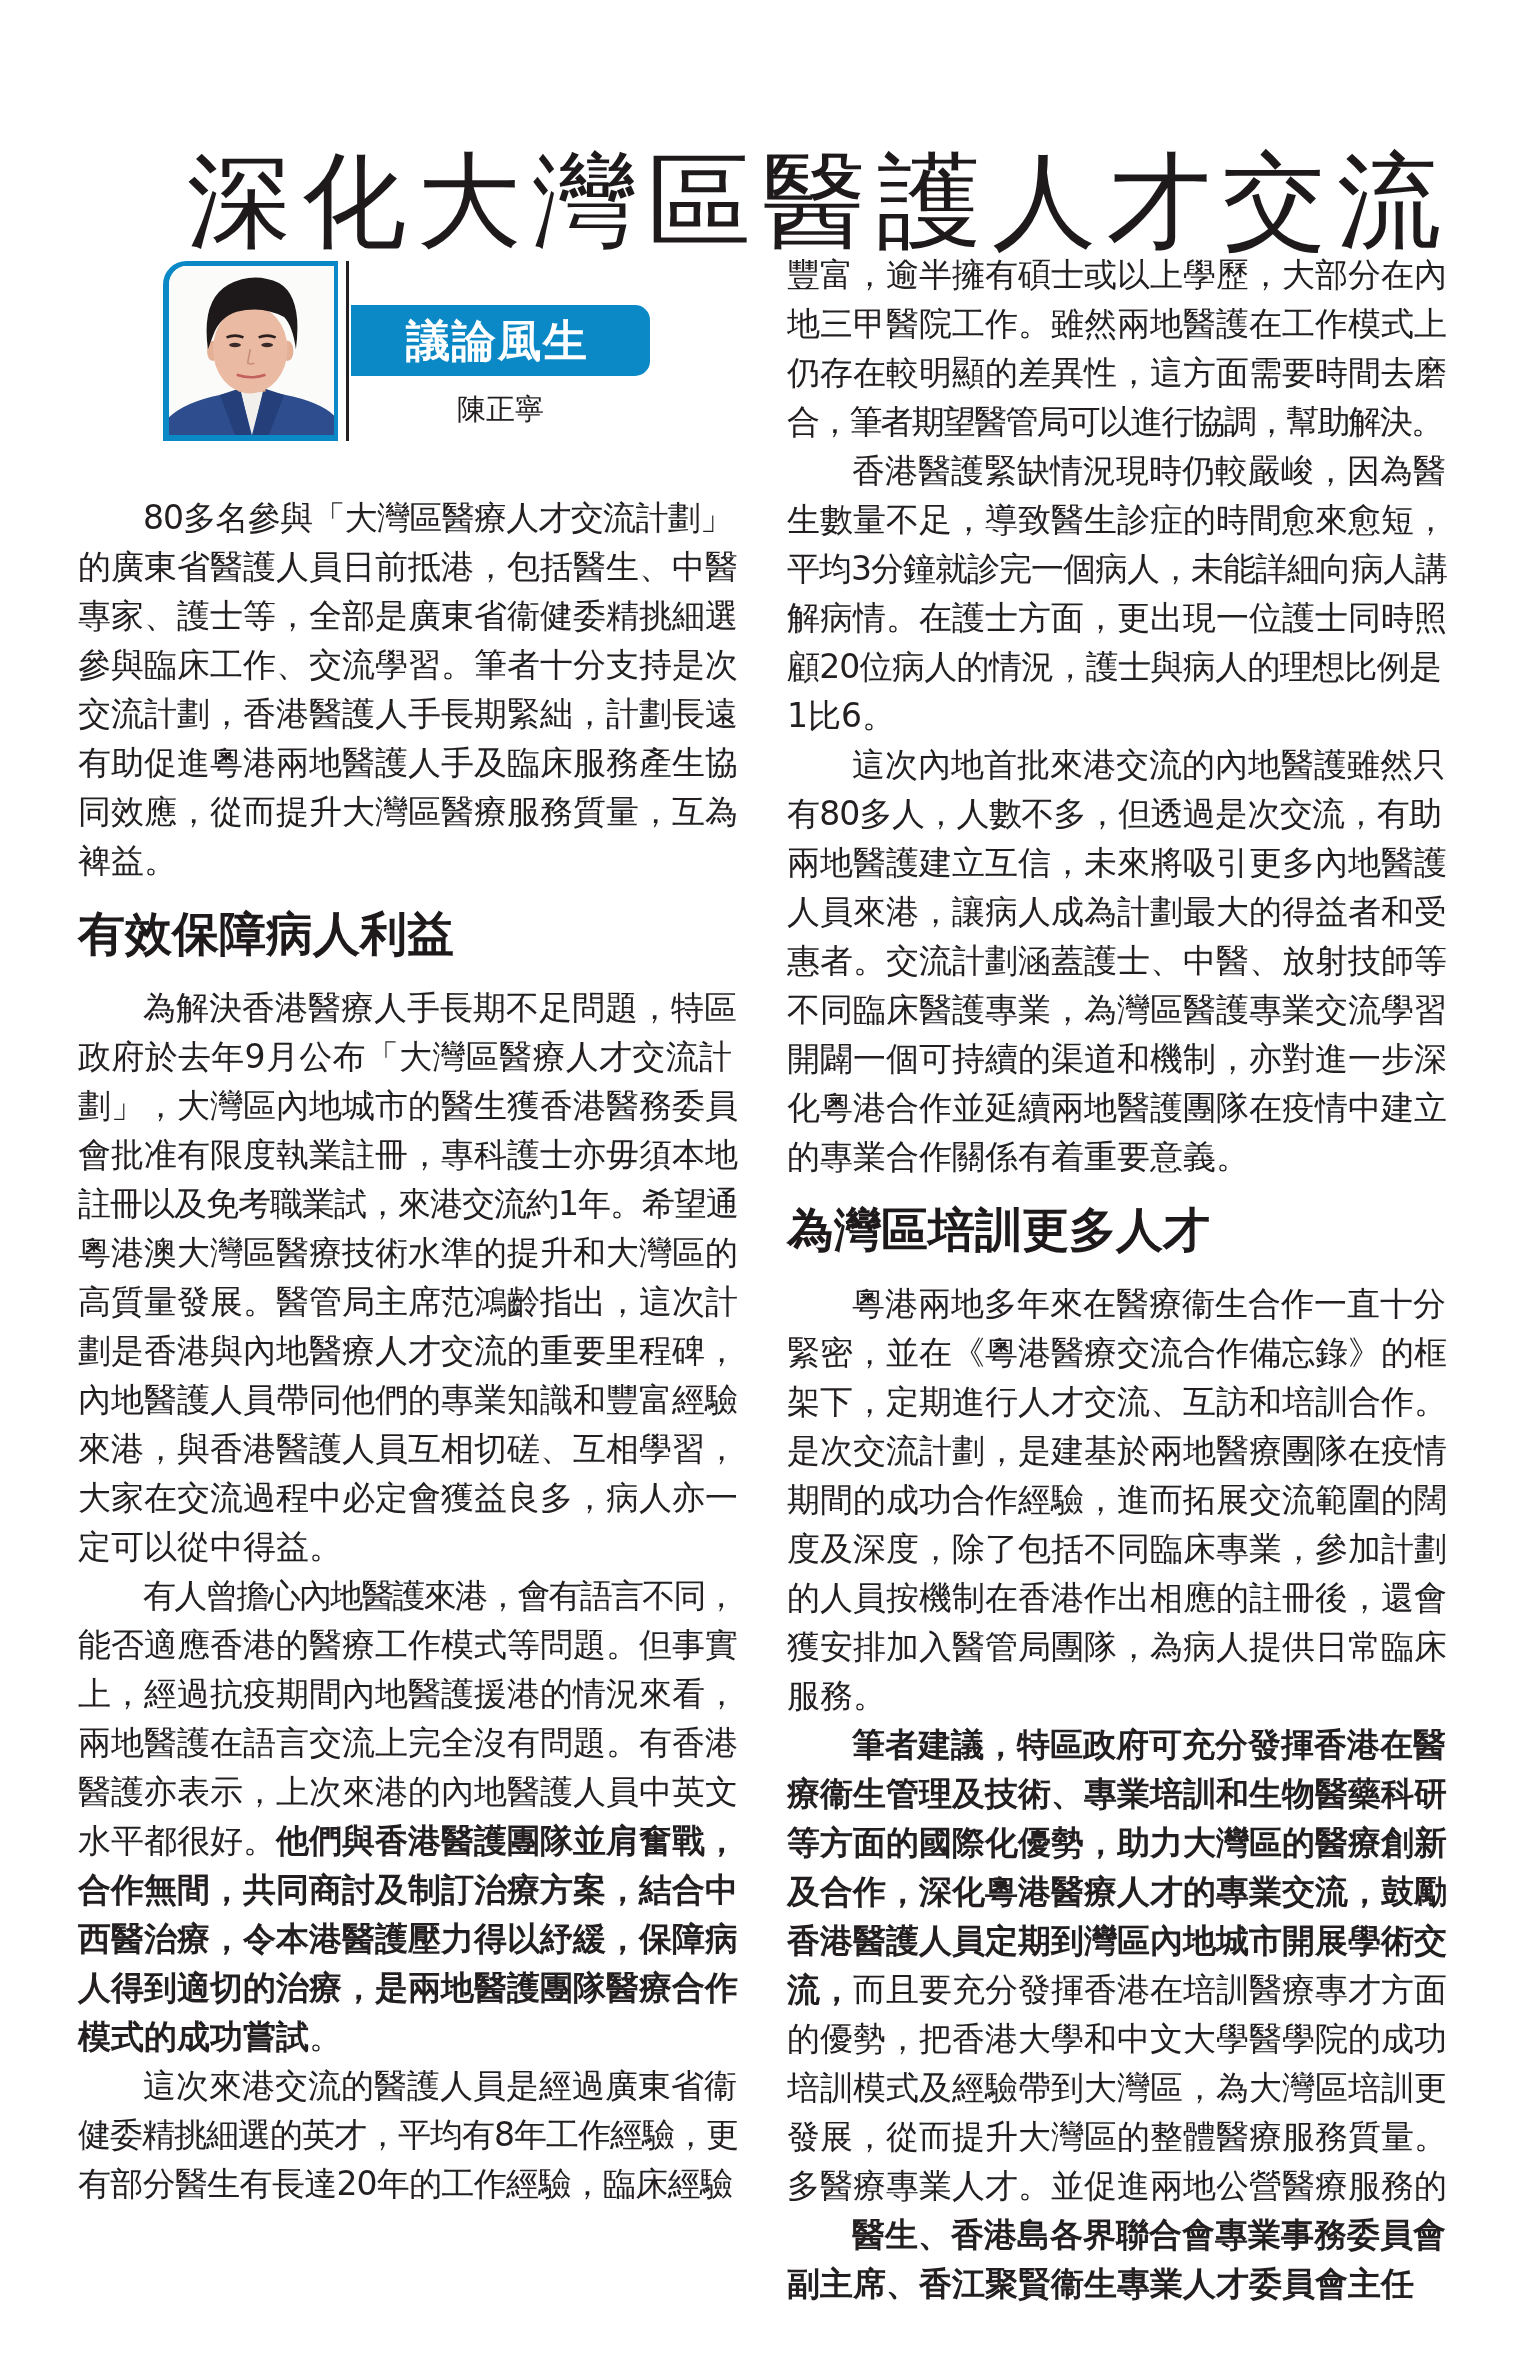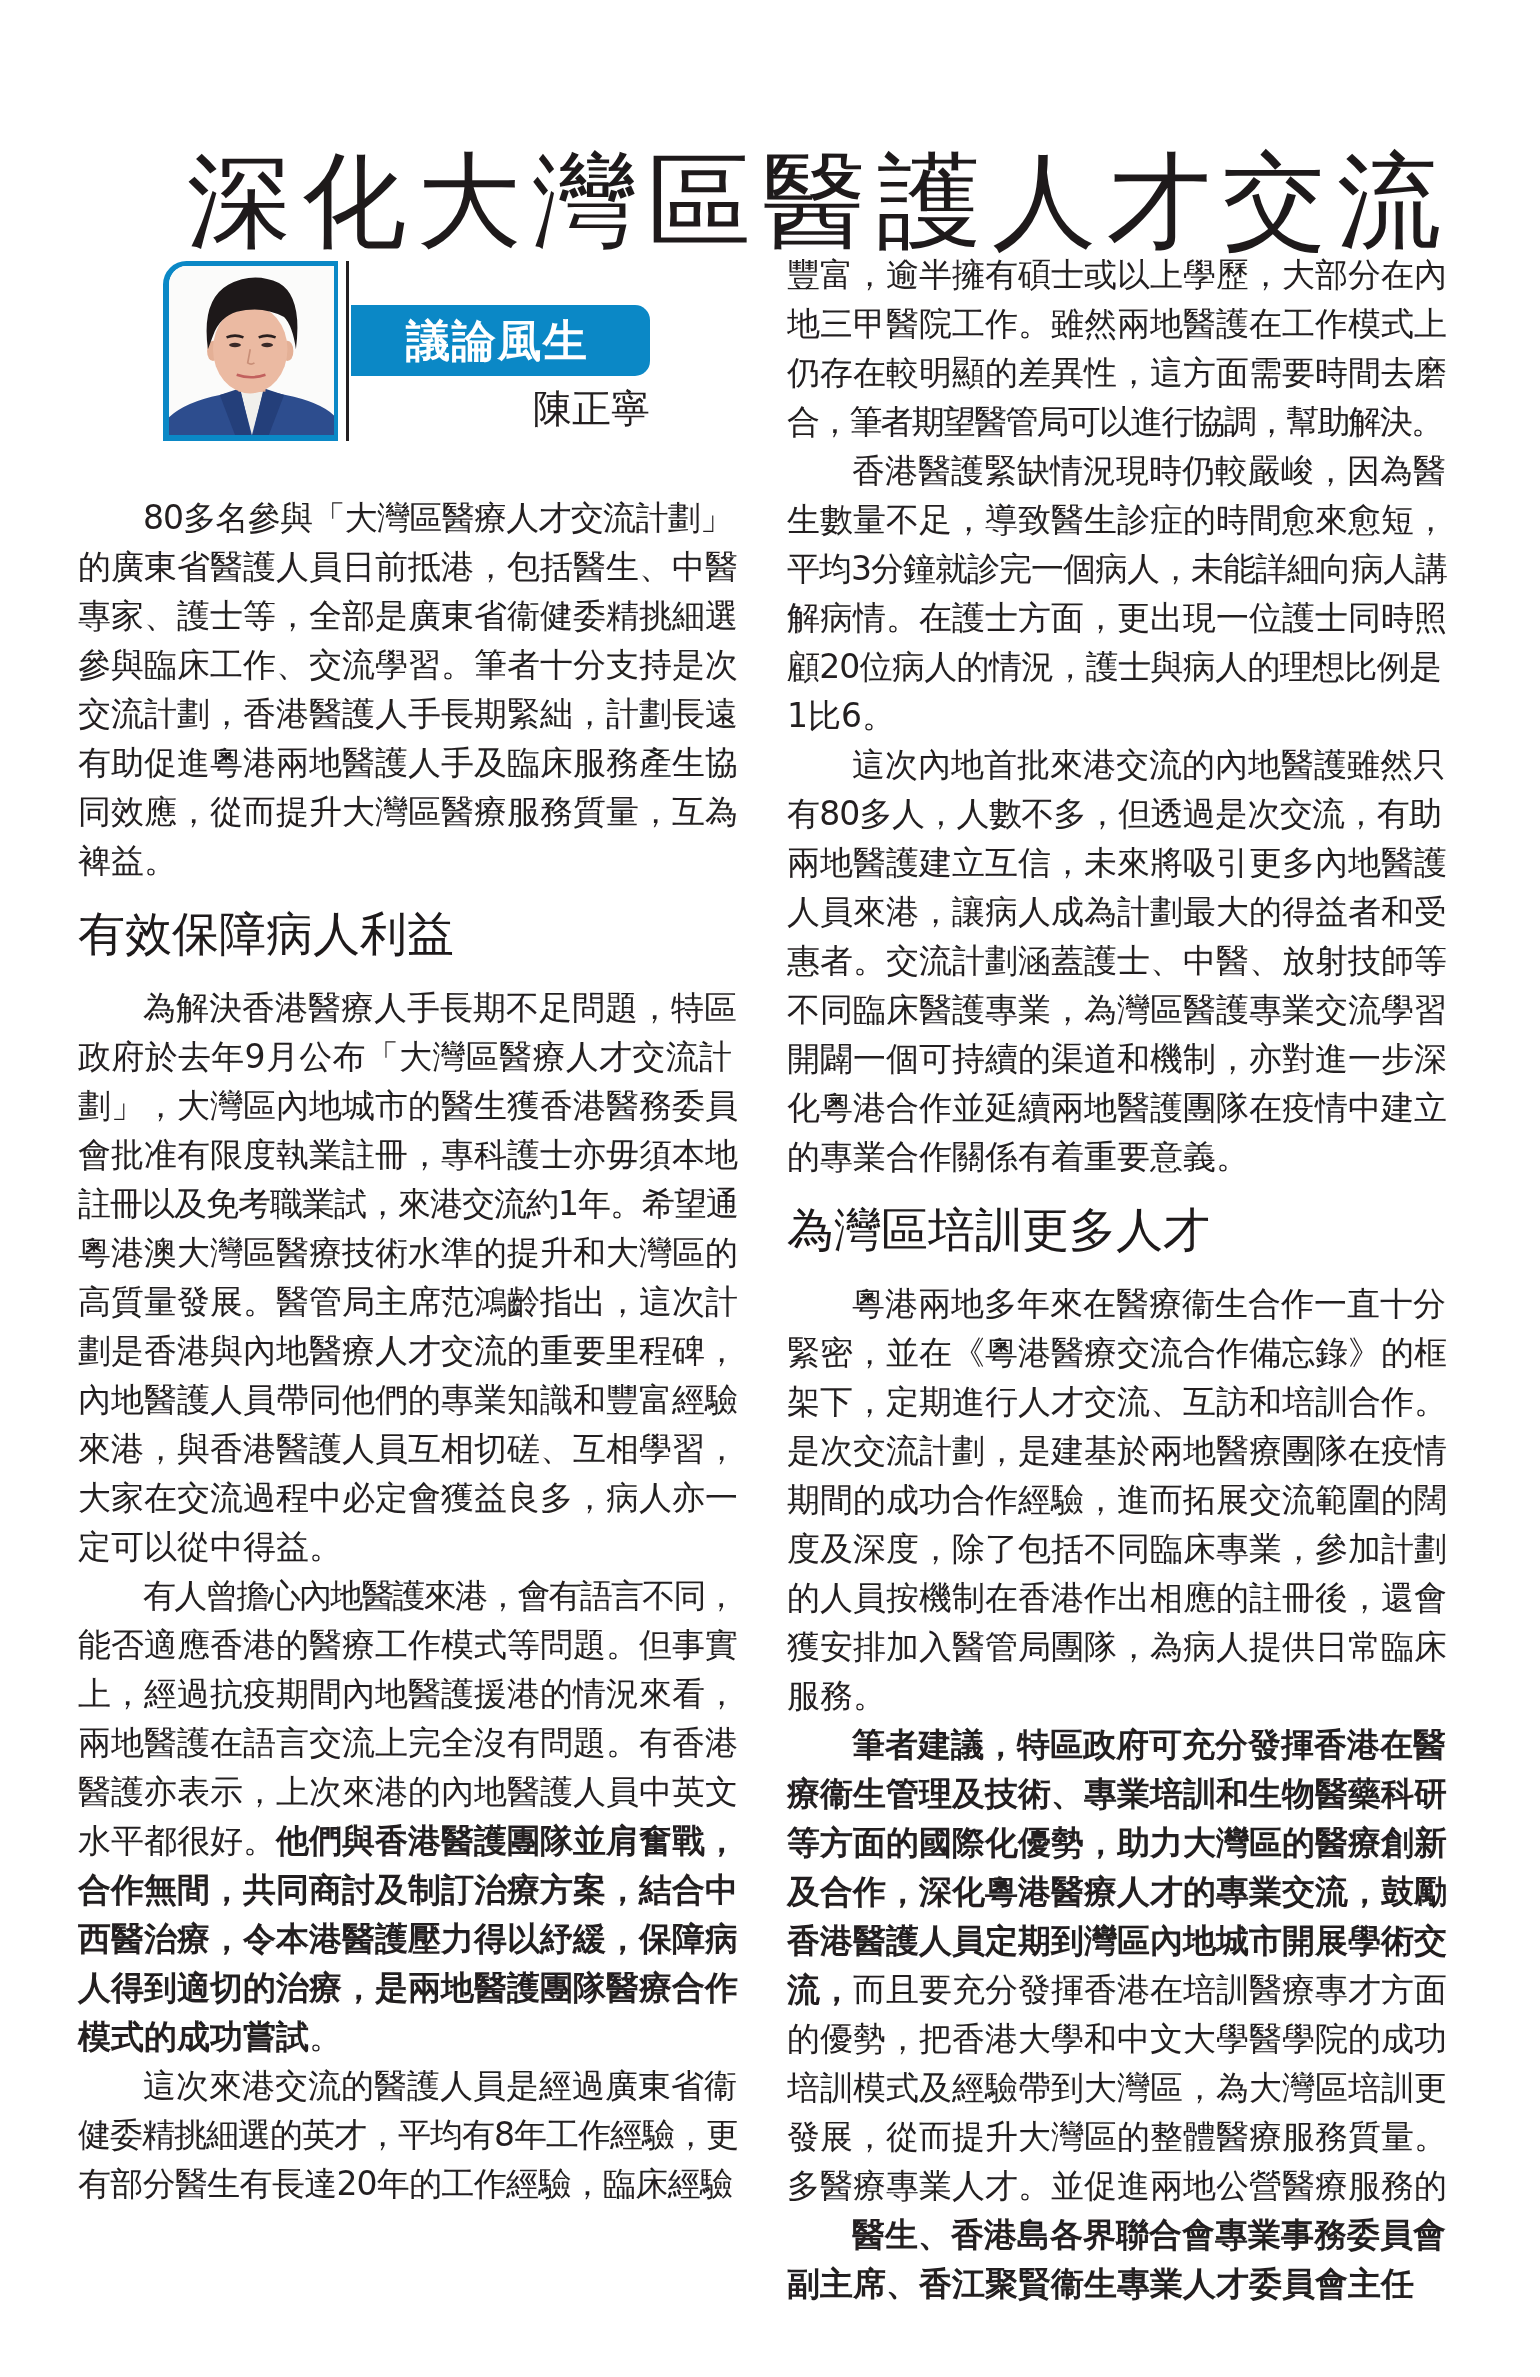--- a/index.html
+++ b/index.html
@@ -21,42 +21,42 @@
   }
   .photo-frame svg { width: 100%; height: 100%; display: block; }
   .vrule { position: absolute; left: 346px; top: 261px; width: 2.5px; height: 180px; background: var(--ink); }
   .badge {
     position: absolute; left: 351px; top: 305px; width: 299px; height: 71px;
     background: var(--accent); border-radius: 0 15px 15px 0; box-sizing: border-box;
     padding-left: 55px; color: #ffffff; font-family: "DejaVu Sans", sans-serif;
     font-weight: bold; font-size: 44px; line-height: 71px; letter-spacing: 1.7px; white-space: nowrap;
   }
   .author {
-    position: absolute; left: 351px; top: 387px; width: 299px; text-align: right;
-    font-family: "DejaVu Sans", sans-serif; font-size: 39px; line-height: 44px;
+    position: absolute; left: 351px; top: 387px; width: 299px; text-align: center;
+    font-family: "DejaVu Sans", sans-serif; font-size: 29px; line-height: 44px;
     color: var(--ink); white-space: nowrap;
   }
   .col {
     position: absolute; width: 654px;
     font-family: "DejaVu Sans", sans-serif; font-size: 33px; line-height: 49px; color: var(--ink);
   }
   .col.left { left: 78px; top: 493px; }
   .col.right { left: 787px; top: 250px; }
   .ln {
     height: 49px; white-space: nowrap; overflow: visible;
     text-align: justify; text-align-last: justify; text-justify: inter-character;
   }
   .ln.ind { padding-left: 65px; }
   .ln.last { text-align: left; text-align-last: left; }
   .ln.tight { letter-spacing: -1px; }
   .ln.tighter { letter-spacing: -1.8px; }
   .b { font-weight: bold; }
   .sec-head {
     height: 98px; line-height: 98px; font-family: "DejaVu Serif", serif;
-    font-size: 47px; white-space: nowrap; color: #1e1a1b; font-weight: normal;
+    font-size: 47px; white-space: nowrap; color: #1e1a1b; font-weight: bold;
   }
 </style>
 </head>
 <body>
 
 <div id="page">
 
   <h1 class="title">深化大灣區醫護人才交流</h1>
 
   <div class="photo-frame">

